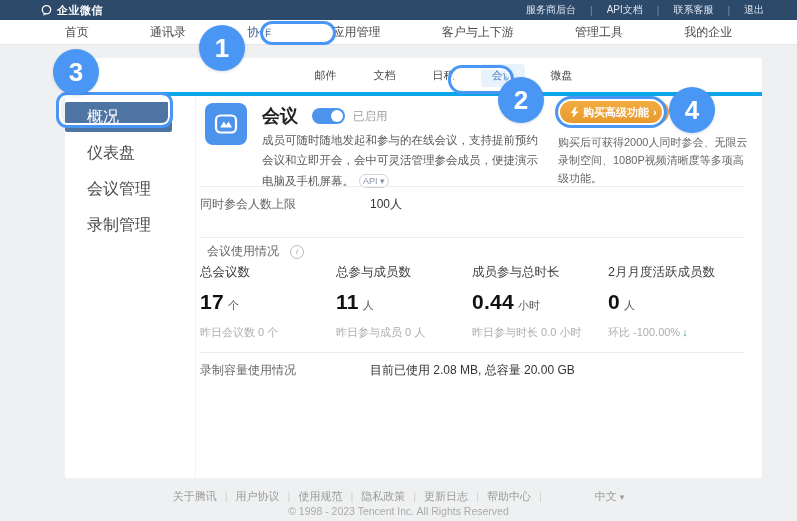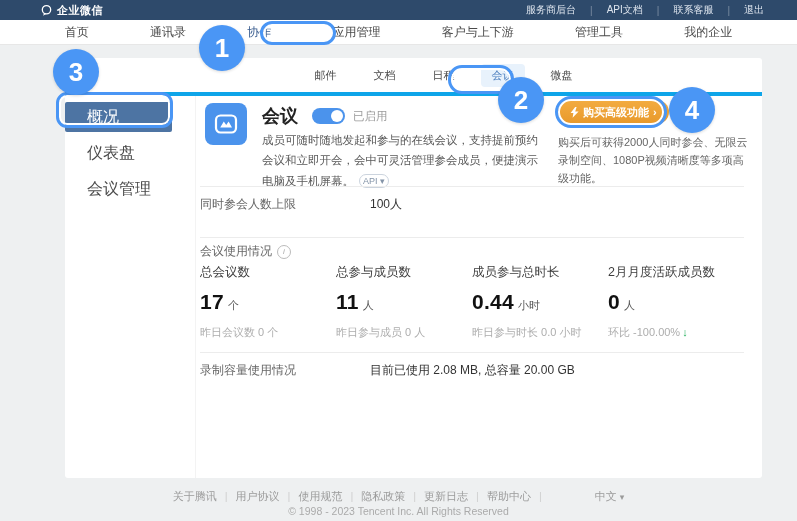--- a/index.html
+++ b/index.html
@@ -46,21 +46,21 @@
 
   .hdiv{position:absolute;left:4px;right:18px;height:1px;background:#ececec;}
   .d1{top:90px;} .d2{top:141px;} .d3{top:256px;}
 
   .kv-row{position:absolute;left:4px;display:flex;font-size:12px;gap:40px;}
   .kv-label{width:130px;color:#666;}
   .kv-value{color:#333;}
   .r-capacity{top:100px;}
   .r-recording{top:266px;}
 
-  .usage-title{position:absolute;left:4px;top:147px;font-size:12px;color:#666;display:flex;align-items:center;gap:5px;}
+  .usage-title{position:absolute;left:11px;top:147px;font-size:12px;color:#666;display:flex;align-items:center;gap:11px;}
   .info-icon{display:inline-flex;align-items:center;justify-content:center;width:12px;height:12px;border:1px solid #bbb;border-radius:50%;color:#aaa;font-size:8px;font-style:italic;cursor:pointer;}
 
   .stats-row{position:absolute;left:4px;top:168px;display:flex;}
   .stat{width:136px;}
   .stat-label{font-size:12.5px;color:#3d3d3d;}
   .stat-value-line{margin-top:9px;display:flex;align-items:baseline;gap:4px;}
   .stat-value{font-size:21px;font-weight:bold;color:#111;letter-spacing:.3px;}
   .stat-unit{font-size:11px;color:#555;}
   .stat-sub{margin-top:11px;font-size:11px;color:#adadad;}
   .trend-arrow{color:#28b160;font-size:11px;margin-left:2px;}
@@ -125,20 +125,21 @@
       <span class="subtab">文档</span>
       <span class="subtab">日程</span>
       <span class="subtab active">会议</span>
       <span class="subtab">微盘</span>
     </div>
 
     <aside class="sidebar">
       <div class="side-item active">概况</div>
       <div class="side-item">仪表盘</div>
       <div class="side-item">会议管理</div>
+      <div class="side-item">录制管理</div>
     </aside>
 
     <div class="content">
 
       <div class="app-icon">
         <svg width="26" height="26" viewBox="0 0 26 26">
           <rect x="3" y="4.5" width="20" height="17" rx="4.5" fill="none" stroke="#fff" stroke-width="2.2"></rect>
           <path d="M7.2 16.5 L10.8 10.6 L13.2 13.9 L15.6 10.6 L19 16.5 Z" fill="#fff"></path>
         </svg>
       </div>

